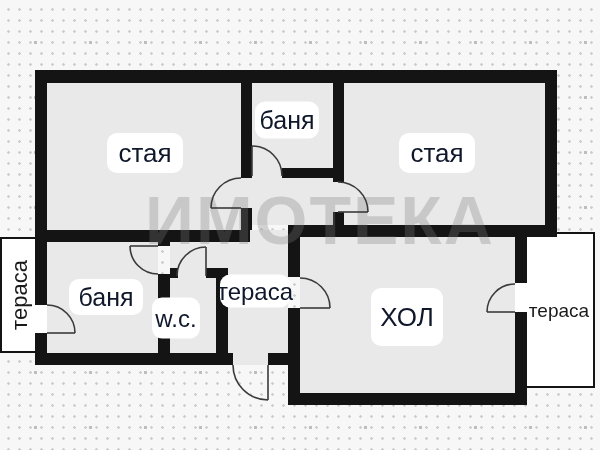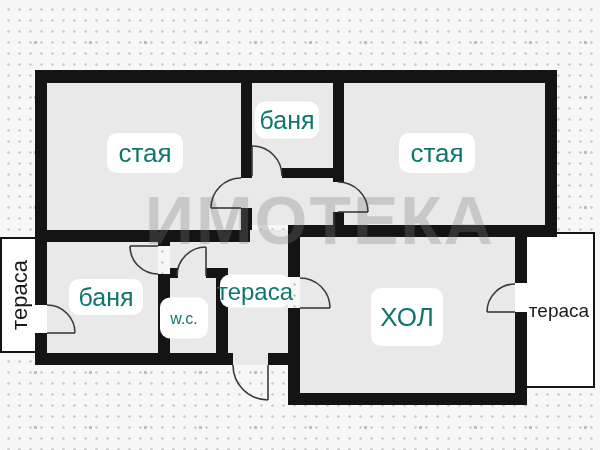--- a/index.html
+++ b/index.html
@@ -30,21 +30,21 @@
   }
   .watermark-site{
     position:absolute;left:340px;top:243px;
     font-size:18px;color:rgba(145,145,145,0.60);
     z-index:30;user-select:none;
   }
   .pill{
     position:absolute;z-index:50;
     background:#ffffff;border-radius:10px;
     display:flex;align-items:center;justify-content:center;
-    color:#0f766e;font-size:26px;
+    color:#0f172a;font-size:26px;
     transform:translate(-50%,-50%);
   }
   .plain-label{
     position:absolute;z-index:50;color:#1a1a1a;
     transform:translate(-50%,-50%);white-space:nowrap;
   }
   .rot{transform:translate(-50%,-50%) rotate(-90deg);}
 </style>
 </head>
 <body>
@@ -116,19 +116,19 @@
       <path d="M47,305 A28,28 0 0 1 75,333"></path>
       <path d="M487,312 L515,312"></path>
       <path d="M487,312 A28,28 0 0 1 515,284"></path>
     </g>
   </svg>
 
   <div class="pill" style="left:145px;top:153px;width:76px;height:40px;">стая</div>
   <div class="pill" style="left:287px;top:120px;width:64px;height:37px;font-size:25px;">баня</div>
   <div class="pill" style="left:437px;top:153px;width:76px;height:40px;">стая</div>
   <div class="pill" style="left:106px;top:297px;width:74px;height:36px;font-size:25px;">баня</div>
-  <div class="pill" style="left:184px;top:318px;width:48px;height:41px;font-size:16px;">w.c.</div>
+  <div class="pill" style="left:176px;top:318px;width:48px;height:41px;font-size:24px;">w.c.</div>
   <div class="pill" style="left:255px;top:291px;width:70px;height:33px;font-size:24px;">тераса</div>
   <div class="pill" style="left:407px;top:317px;width:72px;height:58px;font-size:26px;">ХОЛ</div>
   <div class="plain-label rot" style="left:20px;top:295px;font-size:22px;">тераса</div>
   <div class="plain-label" style="left:559px;top:311px;font-size:19px;">тераса</div>
 
 </div>
 
 </body></html>

